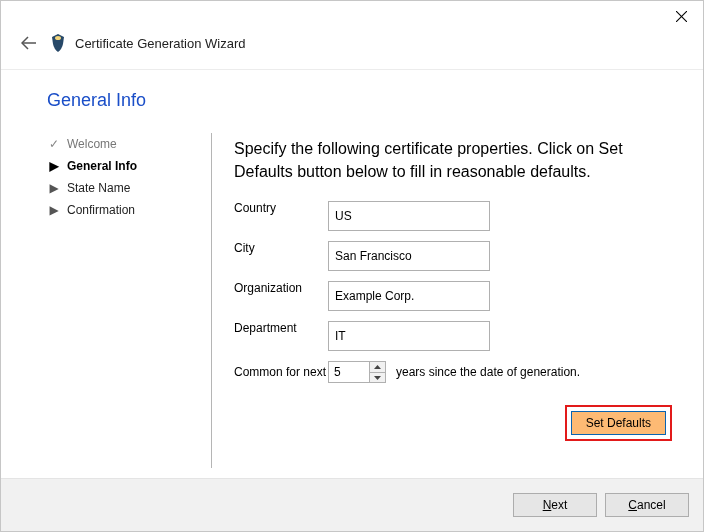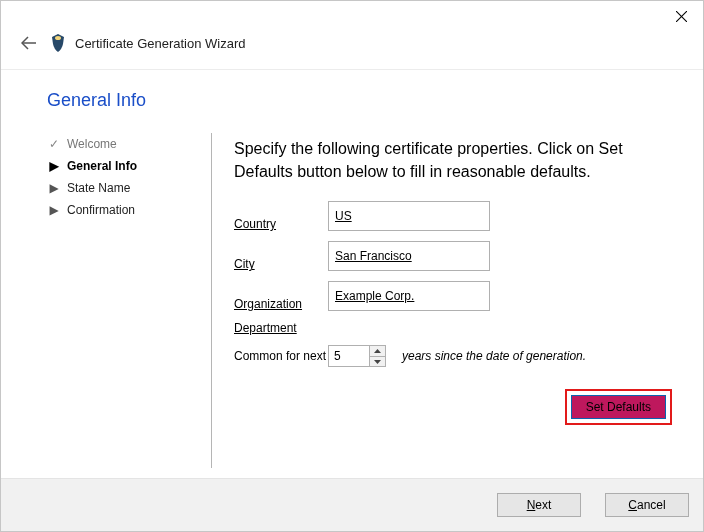--- a/index.html
+++ b/index.html
@@ -116,23 +116,22 @@
   }
   .instr {
     font-size: 16px;
     color: #000;
     margin-bottom: 18px;
     line-height: 1.45;
     max-width: 440px;
   }
   .row {
     display: flex;
-    align-items: flex-end;
+    align-items: flex-start;
     margin-bottom: 10px;
-    text-decoration: underline;
   }
   .row label {
     width: 94px;
     font-size: 12px;
   }
   .row input[type="text"] {
     width: 162px;
     height: 30px;
     box-sizing: border-box;
     border: 1px solid #b0b0b0;
@@ -171,48 +170,48 @@
   .spinner .sbtn {
     flex: 1;
     display: flex;
     align-items: center;
     justify-content: center;
     background: #f1f1f1;
     cursor: pointer;
   }
   .spinner .sbtn:first-child { border-bottom: 1px solid #b0b0b0; }
   .spinner .sbtn svg { display: block; }
-  .years-row .lbl2 { margin-left: 16px; font-style: italic; }
+  .years-row .lbl2 { margin-left: 10px; }
   .defaults-wrap {
     display: flex;
     justify-content: flex-end;
     padding-right: 8px;
   }
   .defaults-hl {
     border: 2px solid #e21a1a;
     padding: 4px;
     display: inline-block;
   }
   .defaults-btn {
     border: 1px solid #0a63b0;
-    background: #be185d;
+    background: #fdba74;
     padding: 4px 14px;
     font-family: inherit;
     font-size: 12px;
     cursor: pointer;
   }
   .footer {
     height: 52px;
     background: #f1f1f1;
     border-top: 1px solid #e4e4e4;
     display: flex;
     align-items: center;
     justify-content: flex-end;
     padding-right: 14px;
-    gap: 24px;
+    gap: 8px;
   }
   .footer button {
     width: 84px;
     height: 24px;
     background: #e6e6e6;
     border: 1px solid #adadad;
     font-family: inherit;
     font-size: 12px;
     cursor: pointer;
   }
@@ -284,20 +283,21 @@
         <div class="row">
           <label>City</label>
           <input type="text" value="San Francisco" style="">
         </div>
         <div class="row">
           <label>Organization</label>
           <input type="text" value="Example Corp." style="">
         </div>
         <div class="row">
           <label>Department</label>
+          <input type="text" value="IT" style="">
         </div>
 
         <div class="years-row">
           <span class="lbl1">Common for next</span>
           <div class="spinner">
             <input type="text" value="5" style="">
             <div class="btns">
               <div class="sbtn">
                 <svg width="7" height="4" viewBox="0 0 7 4">
                     <polygon points="3.5,0 7,4 0,4" fill="#444"></polygon>

